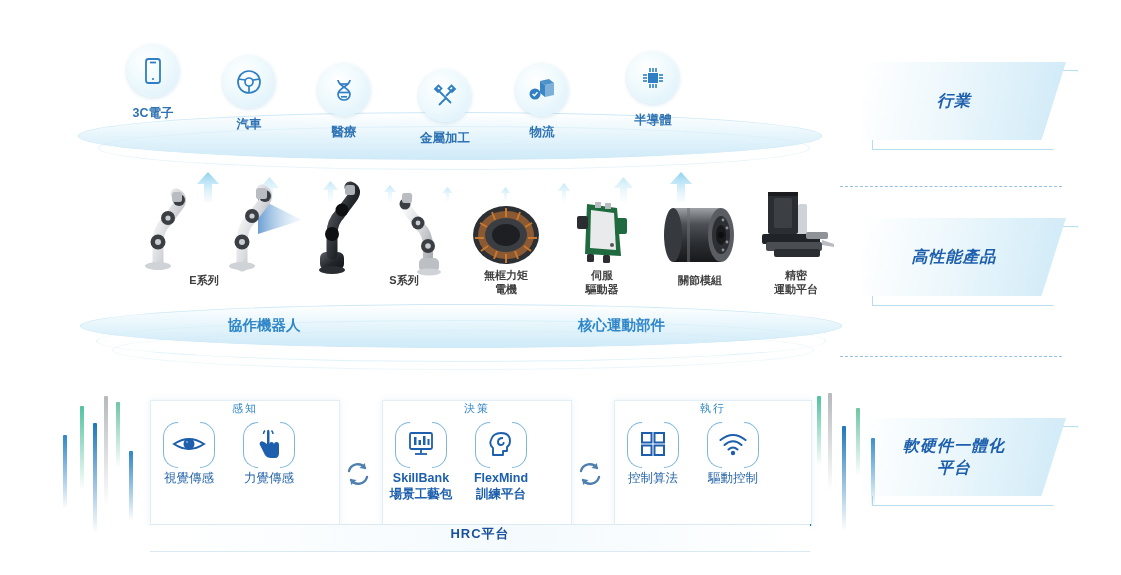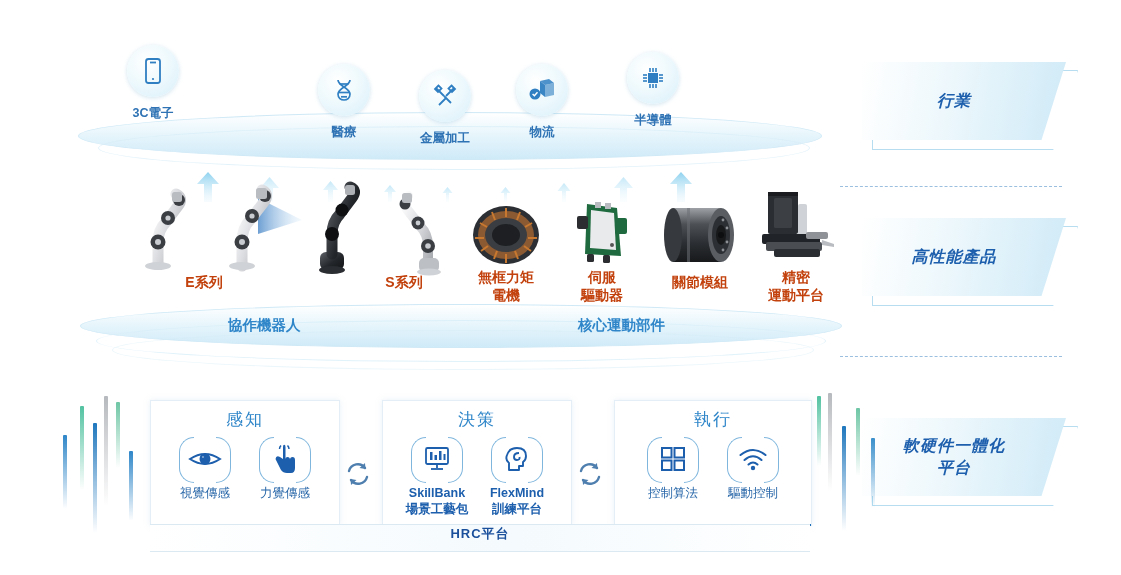--- a/index.html
+++ b/index.html
@@ -76,42 +76,42 @@
     margin-top:8px;
     font-size:12.5px;
     font-weight:700;
     color:#2f73b5;
     white-space:nowrap;
   }
 
   
   .prod{position:absolute;text-align:center;}
   .prod-label{
-    font-size:14px;font-weight:700;color:#c2410c;line-height:1.25;
+    font-size:11px;font-weight:700;color:#404040;line-height:1.25;
     white-space:pre-line;
   }
 
   .cat-label{
     position:absolute;
     font-size:14.5px;font-weight:700;color:#2f86c9;white-space:nowrap;
   }
 
   
   .plat-wrap{position:absolute;left:150px;top:392px;width:660px;height:140px;}
   .plat-card{
     position:absolute;top:0;height:124px;
     background:#ffffff;
     border:1px solid #e3eef6;
     box-shadow:0 0 6px rgba(170,200,225,.25);
   }
   .plat-title{
-    text-align:center;font-size:17px;font-weight:400;color:#2f86c9;
-    margin-top:7px;letter-spacing:2px;
-  }
-  .plat-icons{display:flex;justify-content:center;gap:4px;margin-top:6px;}
+    text-align:center;font-size:11px;font-weight:400;color:#2f86c9;
+    letter-spacing:2px;
+  }
+  .plat-icons{display:flex;justify-content:flex-start;gap:4px;margin-top:6px;}
   .plat-icon-col{width:76px;text-align:center;}
   .lens{
     width:52px;height:44px;margin:0 auto;
     display:flex;align-items:center;justify-content:center;
     position:relative;
   }
   .lens::before,.lens::after{
     content:"";position:absolute;top:0;width:14px;height:44px;
     border:1.4px solid #7fb6dd;
   }
@@ -146,20 +146,32 @@
     <div class="ind-circle">
       <svg width="26" height="30" viewBox="0 0 26 30" fill="none" stroke="#2f7fc2" stroke-width="1.8">
         <rect x="6" y="3" width="14" height="24" rx="2.5"></rect>
         <line x1="10" y1="6.5" x2="16" y2="6.5"></line>
         <circle cx="13" cy="23" r="1.1" fill="#2f7fc2" stroke="none"></circle>
       </svg>
     </div>
     <div class="ind-label">3C電子</div>
   </div>
 
+  <div class="ind-item" style="left:218px;top:48px;width:62px;">
+    <div class="ind-circle">
+      <svg width="28" height="28" viewBox="0 0 28 28" fill="none" stroke="#2f7fc2" stroke-width="1.7">
+        <circle cx="14" cy="14" r="11"></circle>
+        <circle cx="14" cy="14" r="4"></circle>
+        <line x1="14" y1="18" x2="14" y2="25"></line>
+        <line x1="10.3" y1="12" x2="3.3" y2="11"></line>
+        <line x1="17.7" y1="12" x2="24.7" y2="11"></line>
+      </svg>
+    </div>
+    <div class="ind-label">汽車</div>
+  </div>
 
   <div class="ind-item" style="left:313px;top:56px;width:62px;">
     <div class="ind-circle">
       <svg width="28" height="28" viewBox="0 0 28 28" fill="none" stroke="#2f7fc2" stroke-width="1.7">
         <path d="M8 4 C8 10, 20 12, 20 18 C20 22, 17 24, 14 24"></path>
         <path d="M20 4 C20 10, 8 12, 8 18 C8 22, 11 24, 14 24"></path>
         <line x1="9.5" y1="8" x2="18.5" y2="8"></line>
         <line x1="8.6" y1="16.5" x2="19.4" y2="16.5"></line>
         <line x1="11" y1="20.8" x2="17" y2="20.8"></line>
       </svg>

